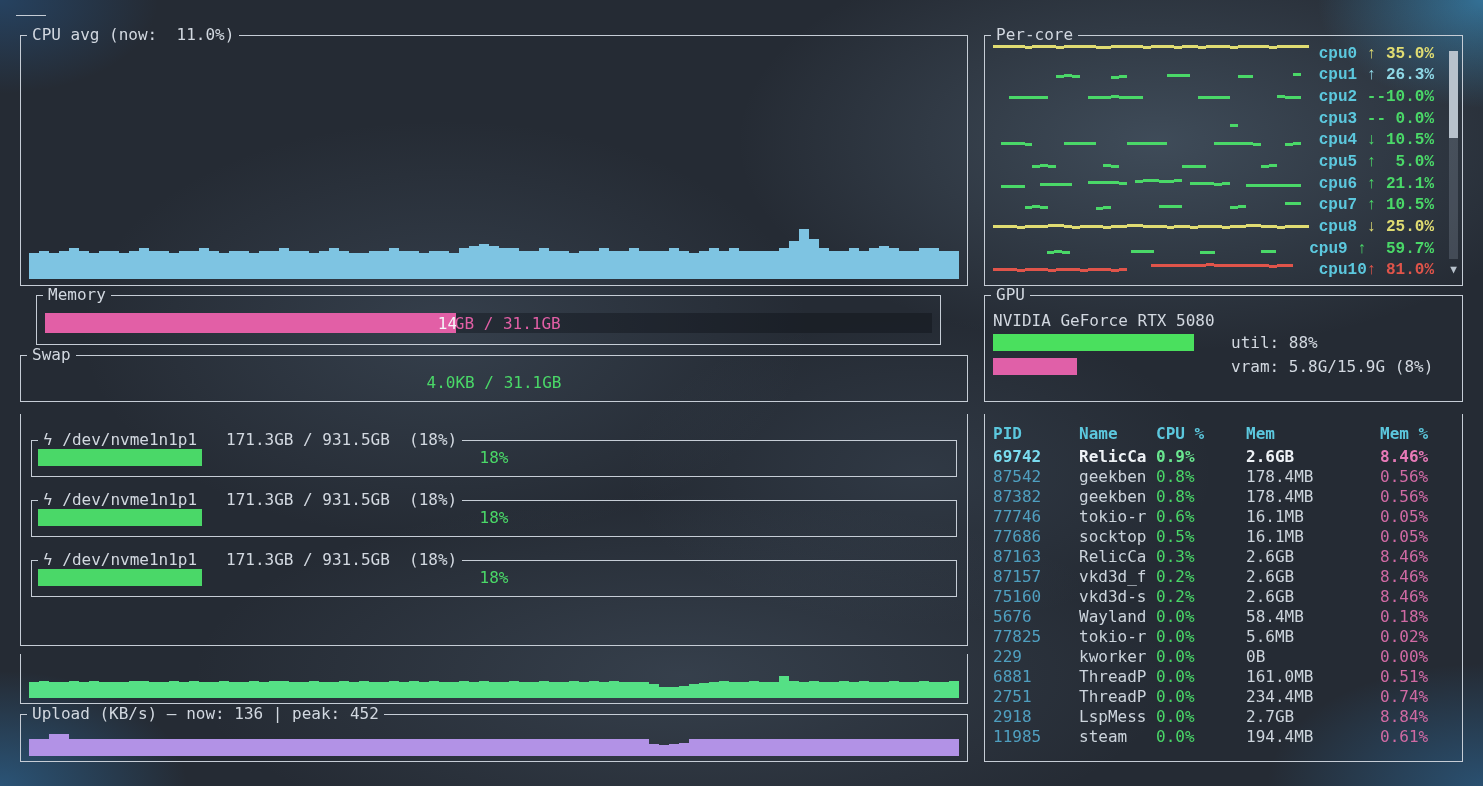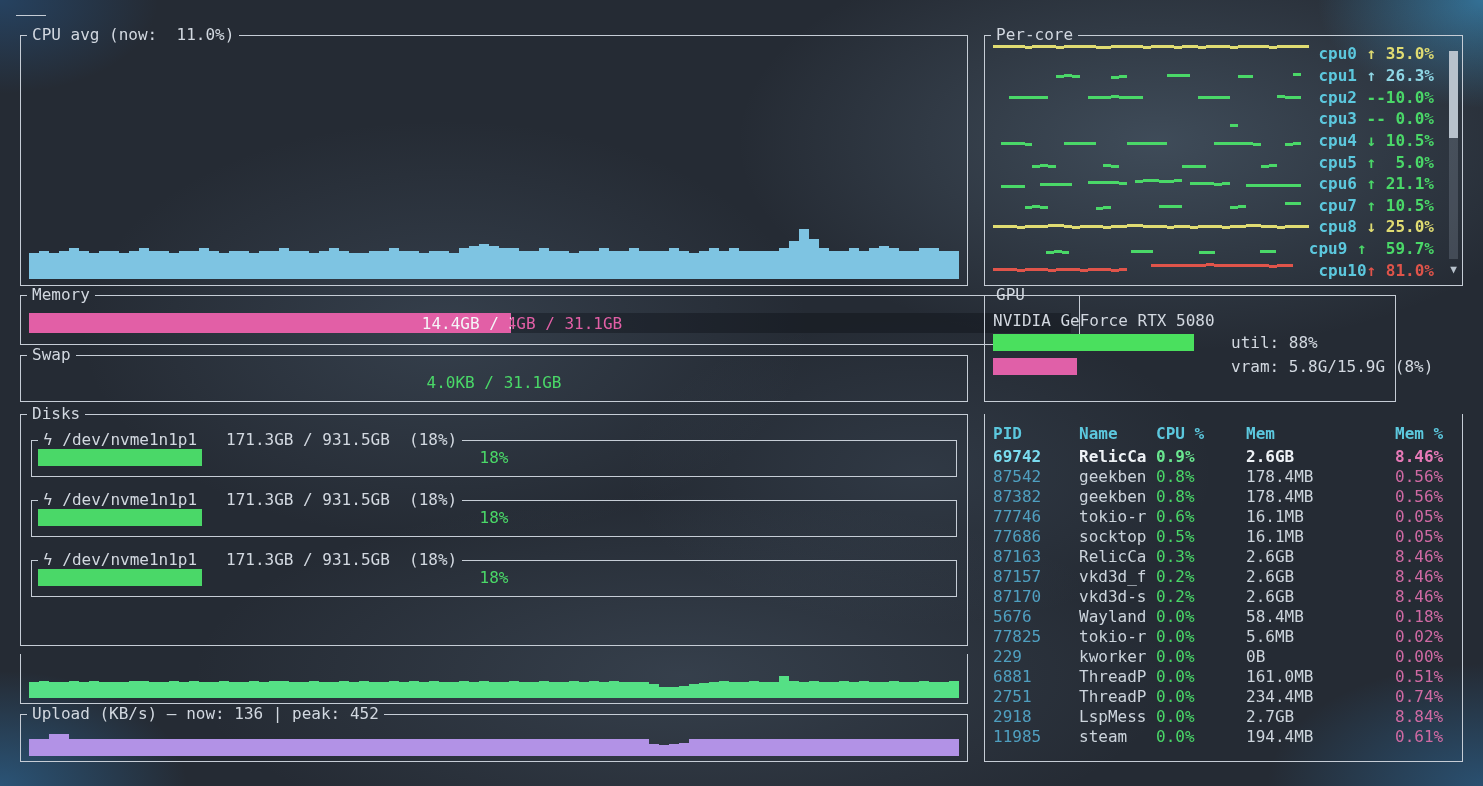--- a/index.html
+++ b/index.html
@@ -54,40 +54,40 @@
   
   .swap-label { position:absolute; left:0; right:0; top:18px; text-align:center; color:var(--green); }
   
   #disk-list { position:absolute; inset:0; padding:26px 10px 0 10px; }
   .dbox { position:relative; border:1px solid var(--border); border-top:none; height:37px; margin-bottom:23px; }
   .dgauge { position:absolute; left:6px; right:6px; top:9px; height:17px; }
   .dfill { position:absolute; left:0; top:0; bottom:0; background:var(--green); }
   .dlabel { position:absolute; inset:0; display:flex; align-items:center; justify-content:center; color:var(--green); }
   
   #core-rows { position:absolute; top:8px; bottom:4px; left:8px; right:28px; display:flex; flex-direction:column; }
-  .core-row { flex:1 1 0; min-height:0; display:flex; align-items:stretch; }
+  .core-row { flex:1 1 0; min-height:0; display:flex; align-items:stretch;font-family:Liberation Mono, monospace; }
   .core-spark { flex:1 1 auto; display:flex; align-items:flex-end; margin-right:10px; padding-bottom:3px; }
   .core-label { margin-left:auto; display:flex; align-items:center; white-space:pre; font-weight:700; }
   .cname { color:var(--cyan); }
   .scrollbar { position:absolute; top:16px; bottom:26px; right:4px; width:9px; background:rgba(140,150,165,.28); }
   .scroll-thumb { position:absolute; top:0; left:0; right:0; height:42%; background:#b8c2cc; }
   .scroll-down { position:absolute; bottom:8px; right:3px; width:11px; text-align:center; font-size:11px; color:#b8c2cc; line-height:14px; }
   
   .gpu-name { position:absolute; top:16px; left:8px; white-space:pre; }
   .gpu-row { position:absolute; left:8px; right:8px; display:flex; align-items:center; height:18px; }
   .gpu-row.util { top:38px; }
   .gpu-row.vram { top:62px; }
   .gbar { width:228px; height:17px; position:relative; flex:0 0 auto; }
   .gbar .gfill { position:absolute; left:0; top:0; bottom:0; }
   .gpu-row .gtext { margin-left:10px; white-space:pre; }
   
   #proc-head { position:absolute; top:10px; left:8px; right:8px; display:flex; font-weight:700; color:var(--cyan); }
   #proc-rows { position:absolute; top:32px; left:8px; right:8px; bottom:4px; display:flex; flex-direction:column; }
   .prow { height:20px; display:flex; align-items:center; }
-  .c-pid { width:86px; } .c-name { width:77px; } .c-cpu { width:90px; } .c-mem { width:149px; } .c-memp { flex:1; }
+  .c-pid { width:86px; } .c-name { width:77px; } .c-cpu { width:90px; } .c-mem { width:134px; } .c-memp { flex:1; }
   .prow .c-pid { color:#4f9fc0; }
   .prow .c-name, .prow .c-mem { color:#ccd4dc; }
   .prow .c-cpu { color:var(--green); }
   .prow .c-memp { color:#d06aa4; }
   .prow.hl { font-weight:700; }
   .prow.hl .c-pid { color:#7adcf0; }
   .prow.hl .c-name, .prow.hl .c-mem { color:#eef2f6; }
   .prow.hl .c-cpu { color:#6ae890; }
   .prow.hl .c-memp { color:#e87ab8; }
 </style>
@@ -194,21 +194,21 @@
       <div class="sb" style="height: 13%; background: rgb(126, 196, 226);"></div>
       <div class="sb" style="height: 12%; background: rgb(126, 196, 226);"></div>
       <div class="sb" style="height: 12%; background: rgb(126, 196, 226);"></div>
       <div class="sb" style="height: 13%; background: rgb(126, 196, 226);"></div>
       <div class="sb" style="height: 13%; background: rgb(126, 196, 226);"></div>
       <div class="sb" style="height: 12%; background: rgb(126, 196, 226);"></div>
       <div class="sb" style="height: 12%; background: rgb(126, 196, 226);"></div>
     </div>
 </div>
 
-<div class="panel" style="left:20px; top:295px; width:1060px; height:50px;">
+<div class="panel" style="left:36px; top:295px; width:905px; height:50px;">
   <div class="ptop">
     <span class="seg0"></span>
       <span class="ptitle">Memory</span>
       <span class="segN"></span>
   </div>
   <div class="gauge" id="mem-gauge">
     <div class="gbase" id="mem-base">14.4GB / 31.1GB</div>
     <div class="gfillwrap" id="mem-fill" style="width: 46.3%;">
       <div class="ginner" id="mem-inner" style="width: 930px;">14.4GB / 31.1GB</div>
     </div>
@@ -218,25 +218,20 @@
 <div class="panel" style="left:20px; top:355px; width:948px; height:47px;">
   <div class="ptop">
     <span class="seg0"></span>
       <span class="ptitle">Swap</span>
       <span class="segN"></span>
   </div>
   <div class="swap-label">4.0KB / 31.1GB</div>
 </div>
 
 <div class="panel" style="left:20px; top:414px; width:948px; height:232px;">
-  <div class="ptop">
-    <span class="seg0"></span>
-      <span class="ptitle">Disks</span>
-      <span class="segN"></span>
-  </div>
   <div id="disk-list">
       <div class="dbox">
         <div class="ptop">
           <span class="seg0"></span>
           <span class="ptitle">ϟ /dev/nvme1n1p1   171.3GB / 931.5GB  (18%)</span>
           <span class="segN"></span>
         </div>
         <div class="dgauge">
           <div class="dfill" style="width: 18%;"></div>
           <div class="dlabel">18%</div>
@@ -970,21 +965,21 @@
         </div>
         <div class="core-label"><span class="cname">cpu10</span><span class="carrow" style="color: rgb(224, 84, 74);">↑ </span><span class="cpct" style="color: rgb(224, 84, 74);">81.0%</span></div>
       </div>
     </div>
   <div class="scrollbar">
     <div class="scroll-thumb"></div>
   </div>
   <div class="scroll-down">▼</div>
 </div>
 
-<div class="panel" style="left:984px; top:295px; width:412px; height:107px;">
+<div class="panel" style="left:984px; top:295px; width:479px; height:107px;">
   <div class="ptop">
     <span class="seg0"></span>
       <span class="ptitle">GPU</span>
       <span class="segN"></span>
   </div>
   <div class="gpu-name">NVIDIA GeForce RTX 5080</div>
   <div class="gpu-row util">
     <div class="gbar">
         <div class="gfill" id="gpu-util-fill" style="width: 88%; background: rgb(74, 224, 94);"></div>
       </div>
@@ -1050,21 +1045,21 @@
         <span class="c-memp">8.46%</span>
       </div>
       <div class="prow">
         <span class="c-pid">87157</span>
         <span class="c-name">vkd3d_f</span>
         <span class="c-cpu">0.2%</span>
         <span class="c-mem">2.6GB</span>
         <span class="c-memp">8.46%</span>
       </div>
       <div class="prow">
-        <span class="c-pid">87170</span>
+        <span class="c-pid">75160</span>
         <span class="c-name">vkd3d-s</span>
         <span class="c-cpu">0.2%</span>
         <span class="c-mem">2.6GB</span>
         <span class="c-memp">8.46%</span>
       </div>
       <div class="prow">
         <span class="c-pid">5676</span>
         <span class="c-name">Wayland</span>
         <span class="c-cpu">0.0%</span>
         <span class="c-mem">58.4MB</span>

